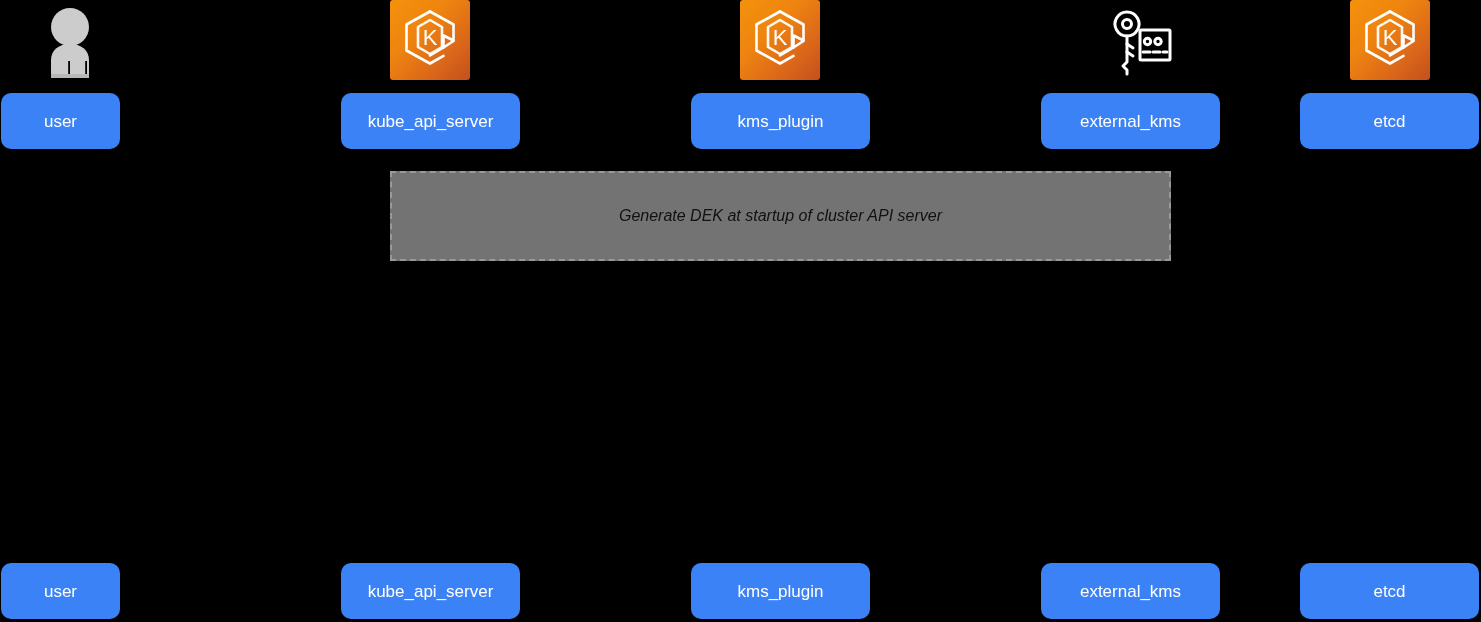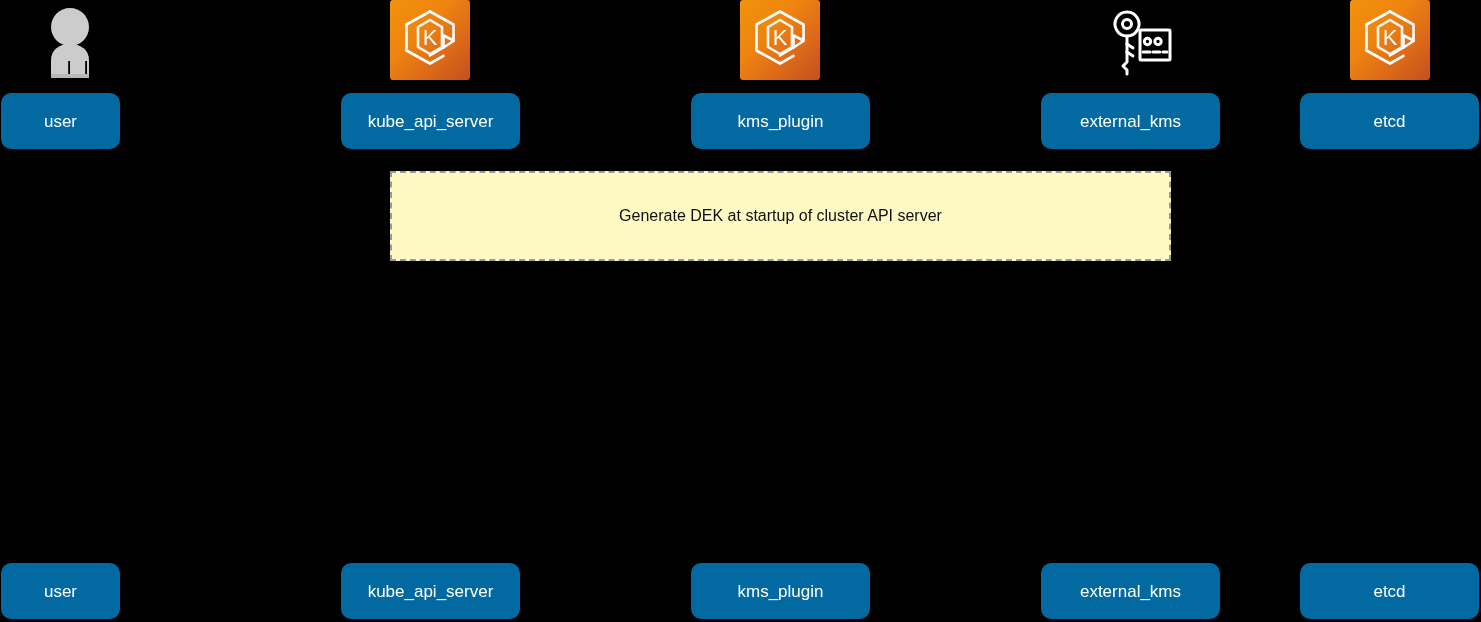--- a/index.html
+++ b/index.html
@@ -49,21 +49,21 @@
     top: 0;
     width: 80px;
     height: 80px;
   }
 
   
   .actor-box {
     position: absolute;
     height: 56px;
     border-radius: 10px;
-    background: #0369a1;
+    background: #3b82f6;
     display: flex;
     align-items: center;
     justify-content: center;
     box-sizing: border-box;
   }
   .actor-box span {
     color: #FFFFFF;
     font-size: 17px;
     font-family: "Liberation Sans", sans-serif;
     line-height: 1;
@@ -76,25 +76,26 @@
     width: 1px;
     top: 149px;
     height: 414px;
     background: #000000;
   }
 
   
   .note-box {
     position: absolute;
     box-sizing: border-box;
-    background: #fef9c3;
+    background: #737373;
     border: 2px dashed #999999;
     display: flex;
     align-items: center;
     justify-content: center;
+    font-style: italic;
   }
   .note-box span {
     color: #111111;
     font-size: 16px;
     font-family: "Liberation Sans", sans-serif;
     line-height: 1.2;
     text-align: center;
   }
 </style>
 </head>

